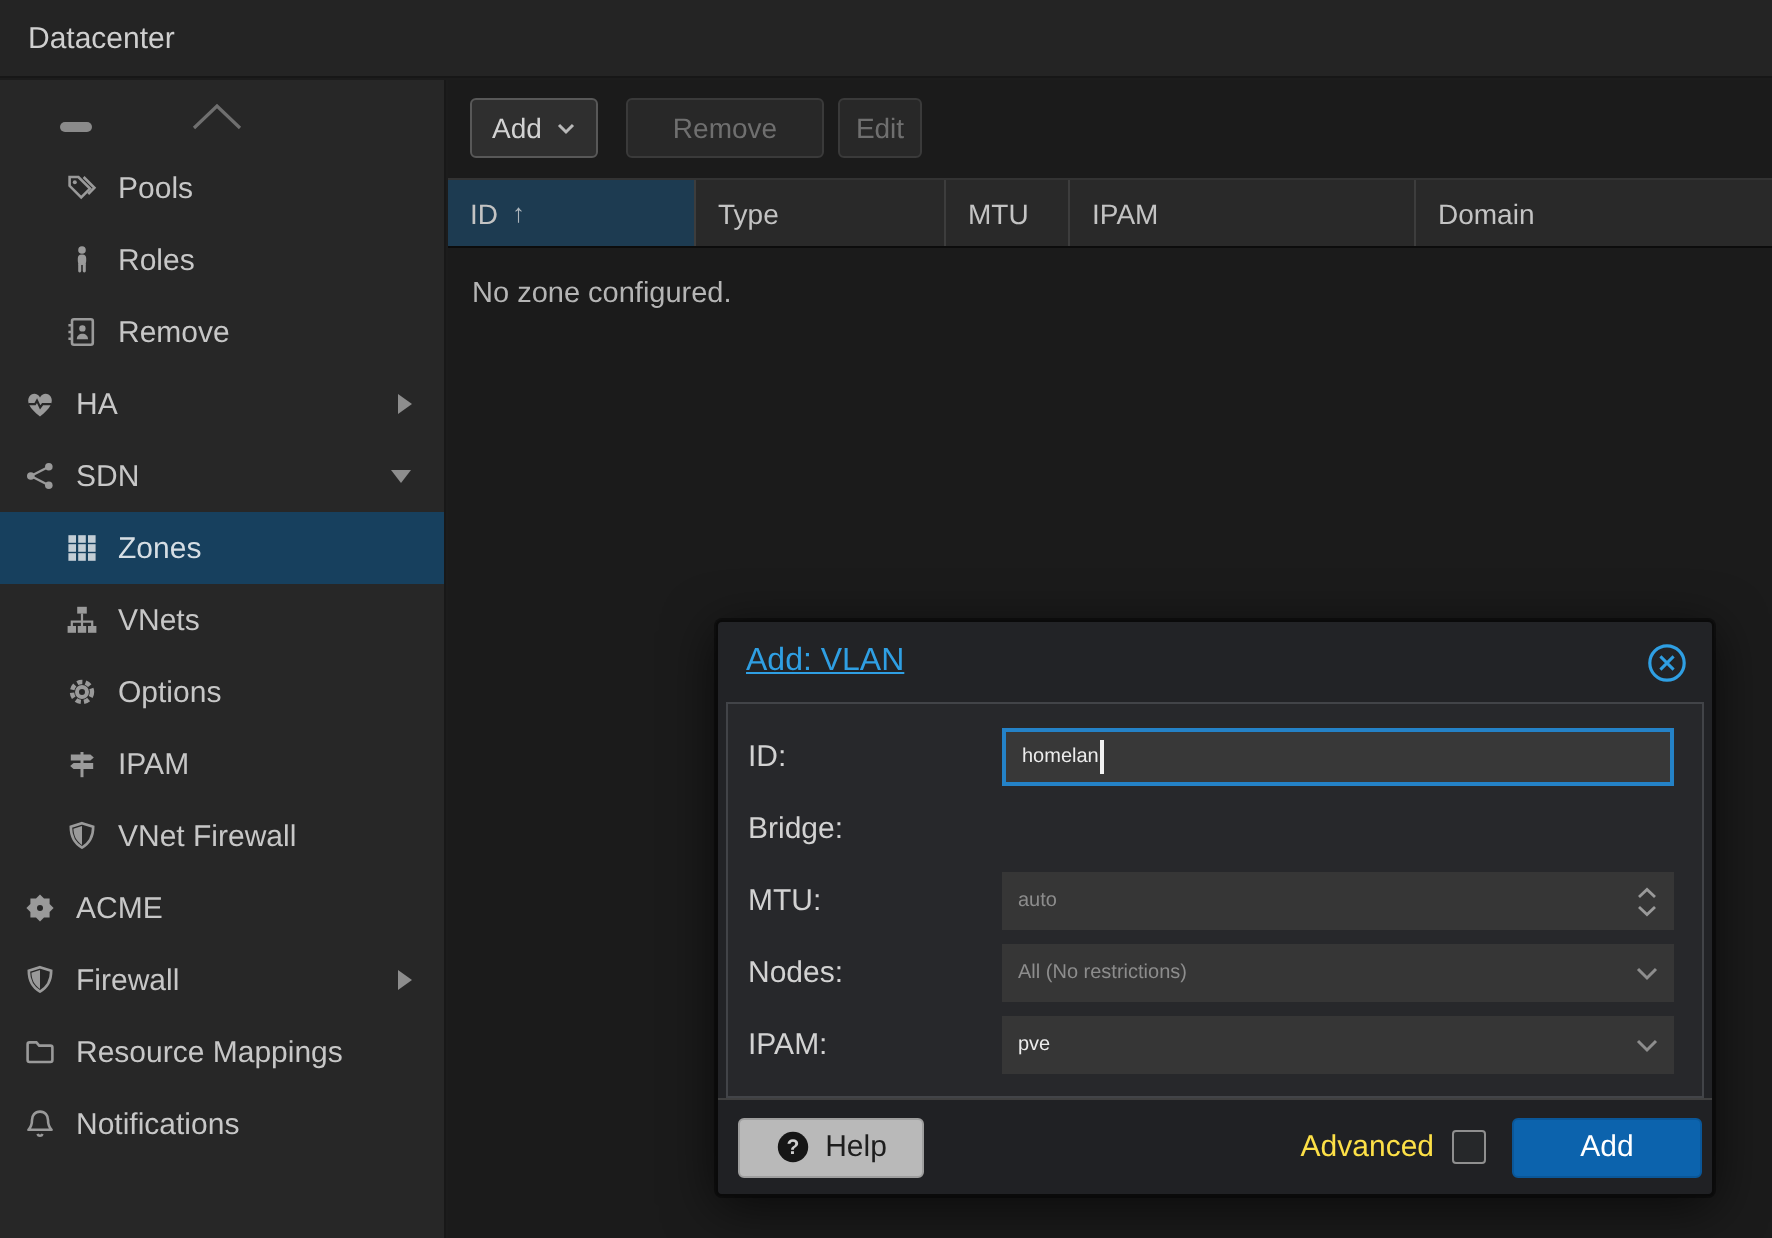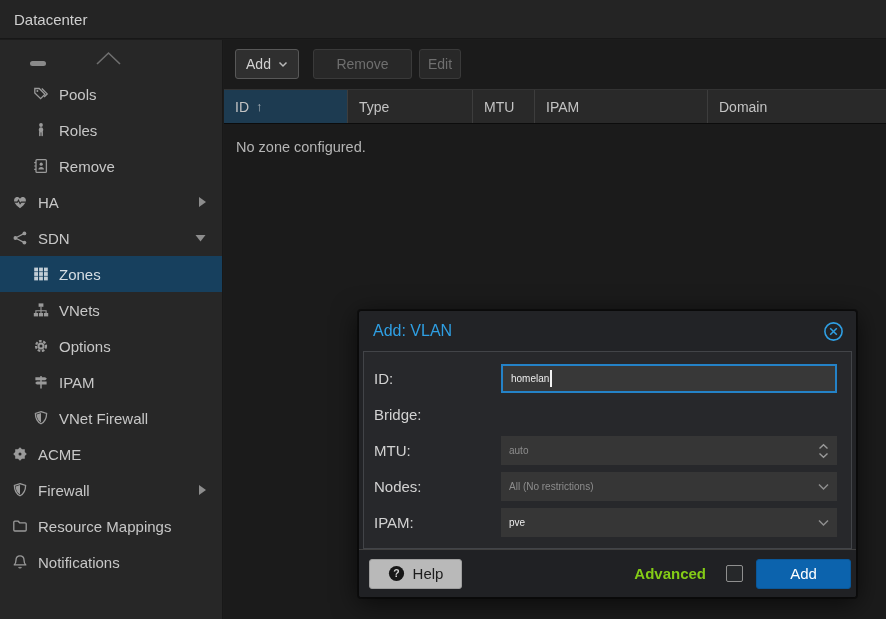--- a/index.html
+++ b/index.html
@@ -76,21 +76,21 @@
   
   .modal {
     position:absolute; left:358px; top:310px; width:499px; height:288px;
     background:#222326; border:1px solid #0a0a0a; border-radius:3px;
     box-shadow:0 5px 26px rgba(0,0,0,0.65), 0 0 0 1px rgba(0,0,0,0.4);
   }
   .m-header {
     position:absolute; left:0; top:0; right:0; height:40px;
     display:flex; align-items:center; padding:0 12px 0 14px;
   }
-  .m-title { color:#2f9fe3; font-size:16px; flex:1; }
+  .m-title { color:#2f9fe3; font-size:16px; flex:1;text-decoration:underline; }
   .m-close { width:21px; height:21px; cursor:pointer; }
   .m-body {
     position:absolute; left:4px; right:4px; top:40px; bottom:48px;
     background:#27282b; border:1px solid #424448;
   }
   .f-row { position:absolute; left:0; width:100%; height:29px; }
   .f-row .f-label { position:absolute; left:10px; line-height:29px; font-size:15px; color:#d2d2d2; }
   .field {
     position:absolute; left:137px; width:336px; height:29px;
     background:#363636; display:flex; align-items:center; padding:0 8px;
@@ -107,21 +107,21 @@
     border-top:1px solid #404040; background:#202124;
     display:flex; align-items:center; padding:0 5px 0 10px;
     border-radius:0 0 3px 3px;
   }
   .help-btn {
     width:93px; height:30px; background:#b9b9b9; border:1px solid #9e9e9e; border-radius:3px;
     display:flex; align-items:center; justify-content:center; gap:8px;
     color:#1d1d1d; font-size:15px; cursor:pointer;
   }
   .m-footer .spacer { flex:1; }
-  .adv-label { color:#84cc16; font-size:15px; margin-right:20px;font-weight:bold; }
+  .adv-label { color:#fde047; font-size:15px; margin-right:9px; }
   .adv-check {
     width:17px; height:17px; background:#26282a; border:1px solid #8f8f8f;
     border-radius:2px; margin-right:13px; cursor:pointer;
   }
   .add-btn {
     width:95px; height:30px; background:#0c63ad; border:1px solid #0a5799; border-radius:3px;
     display:flex; align-items:center; justify-content:center;
     color:#ffffff; font-size:15px; cursor:pointer;
   }
 </style>

